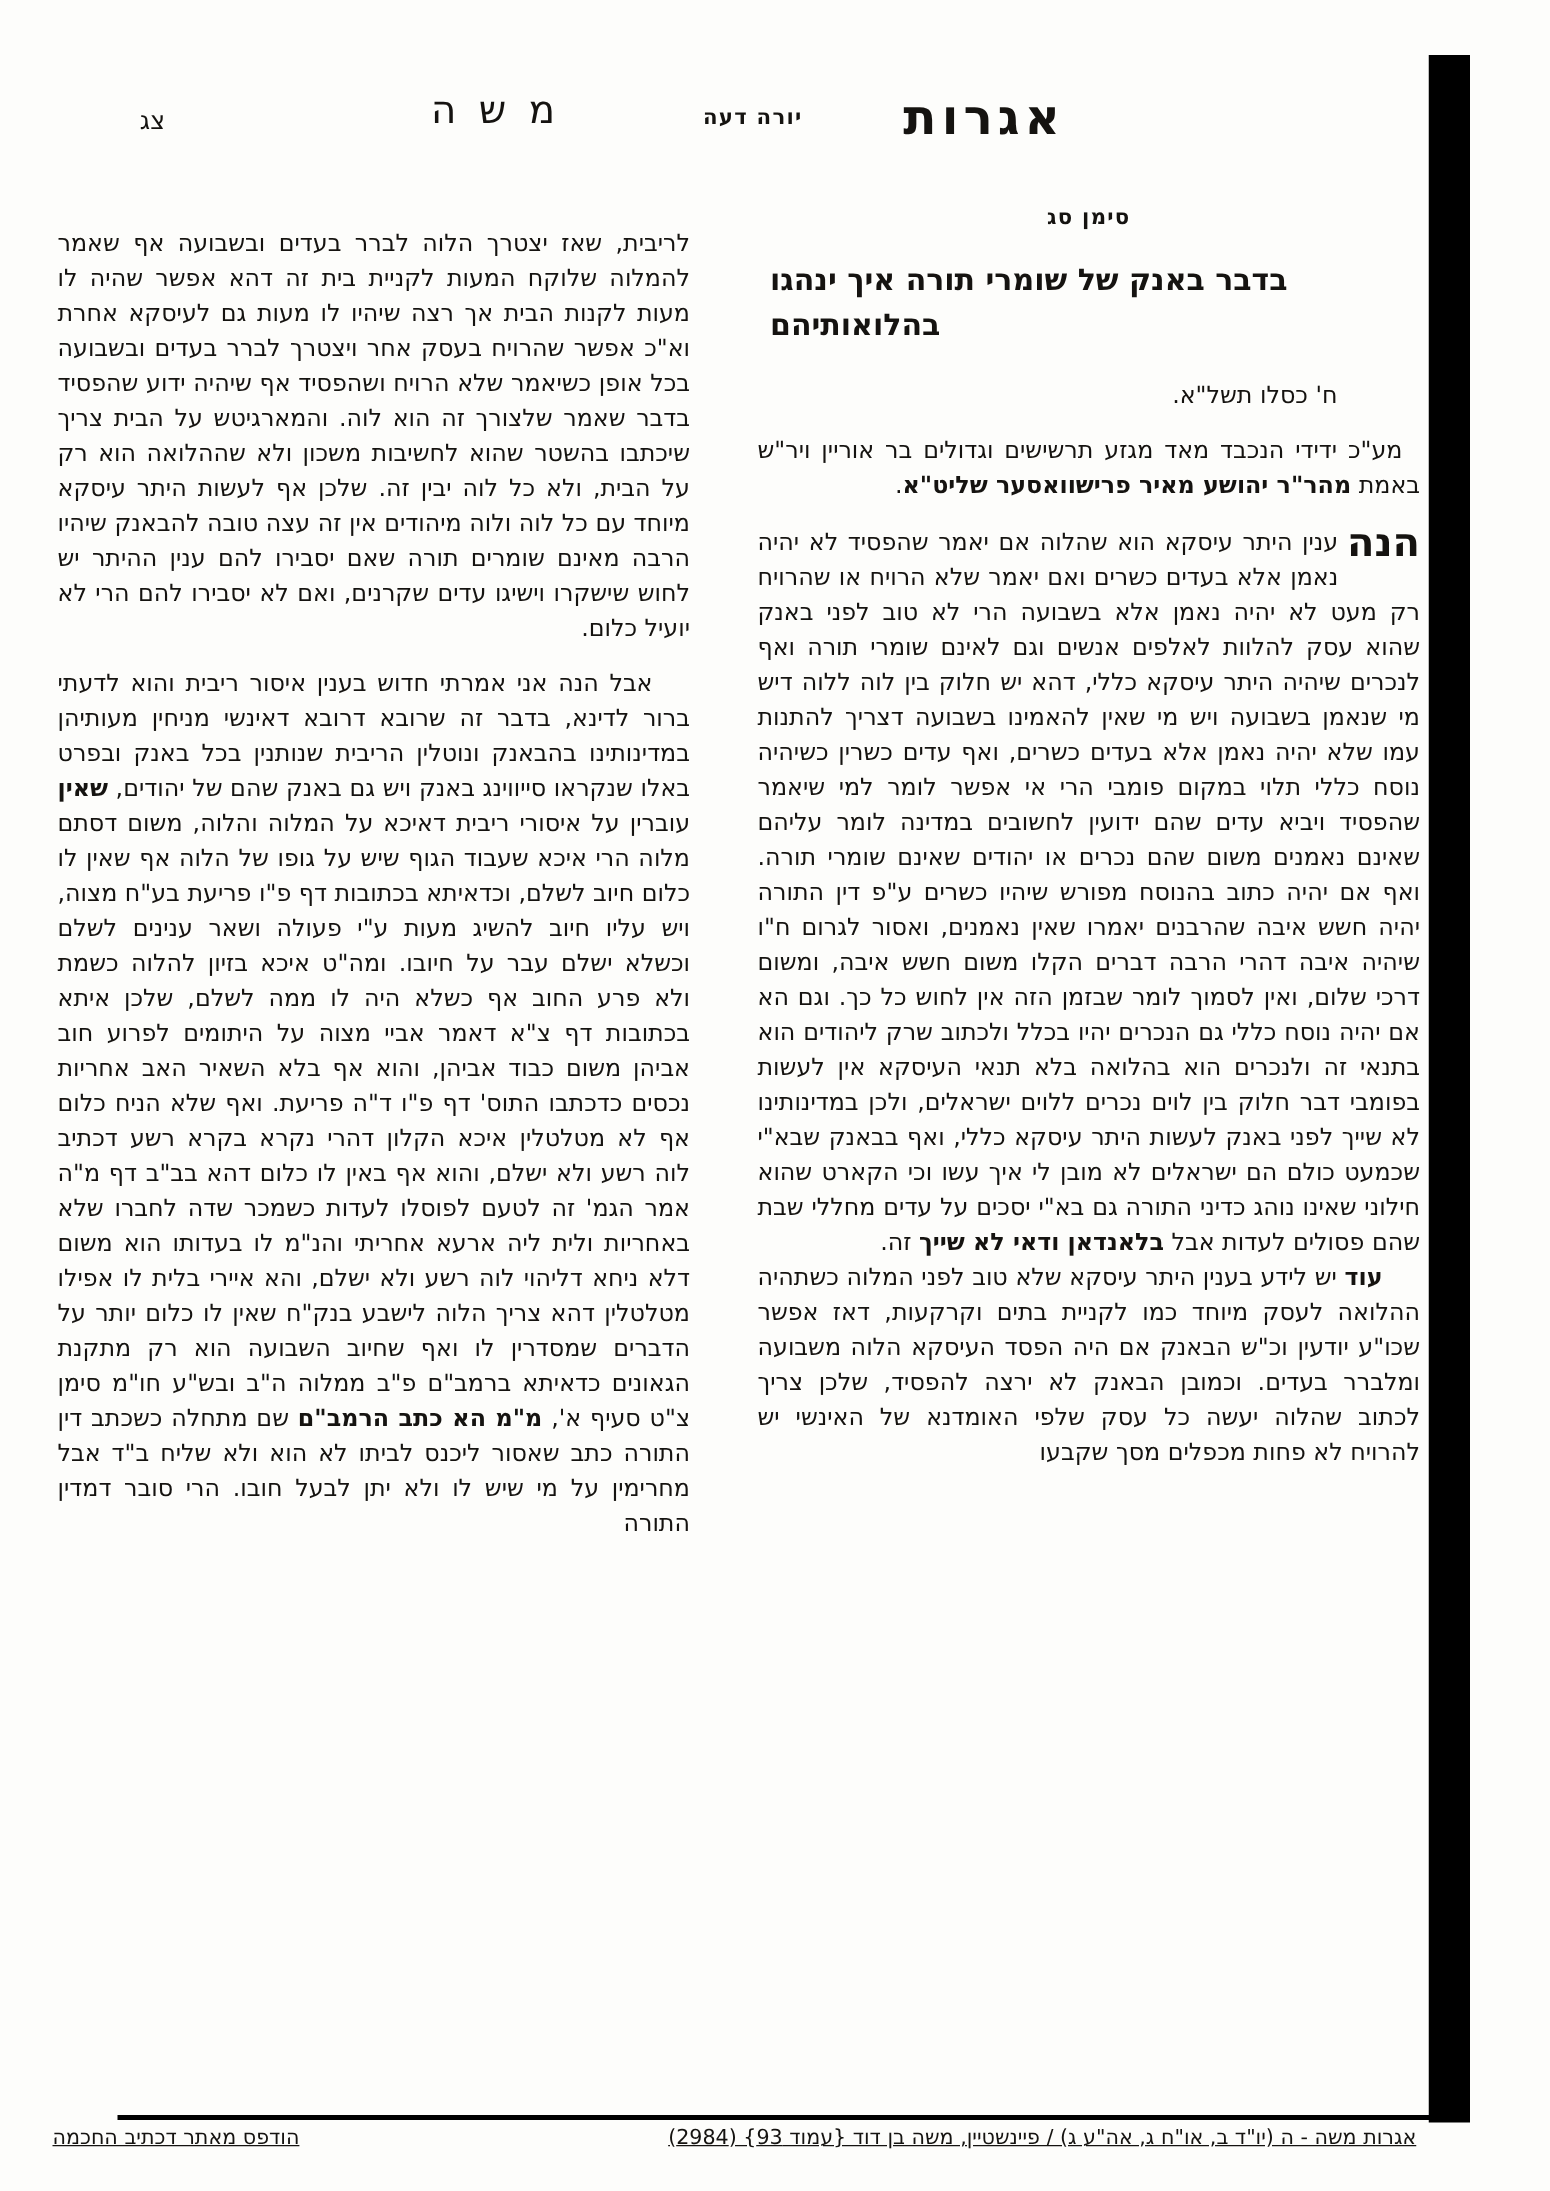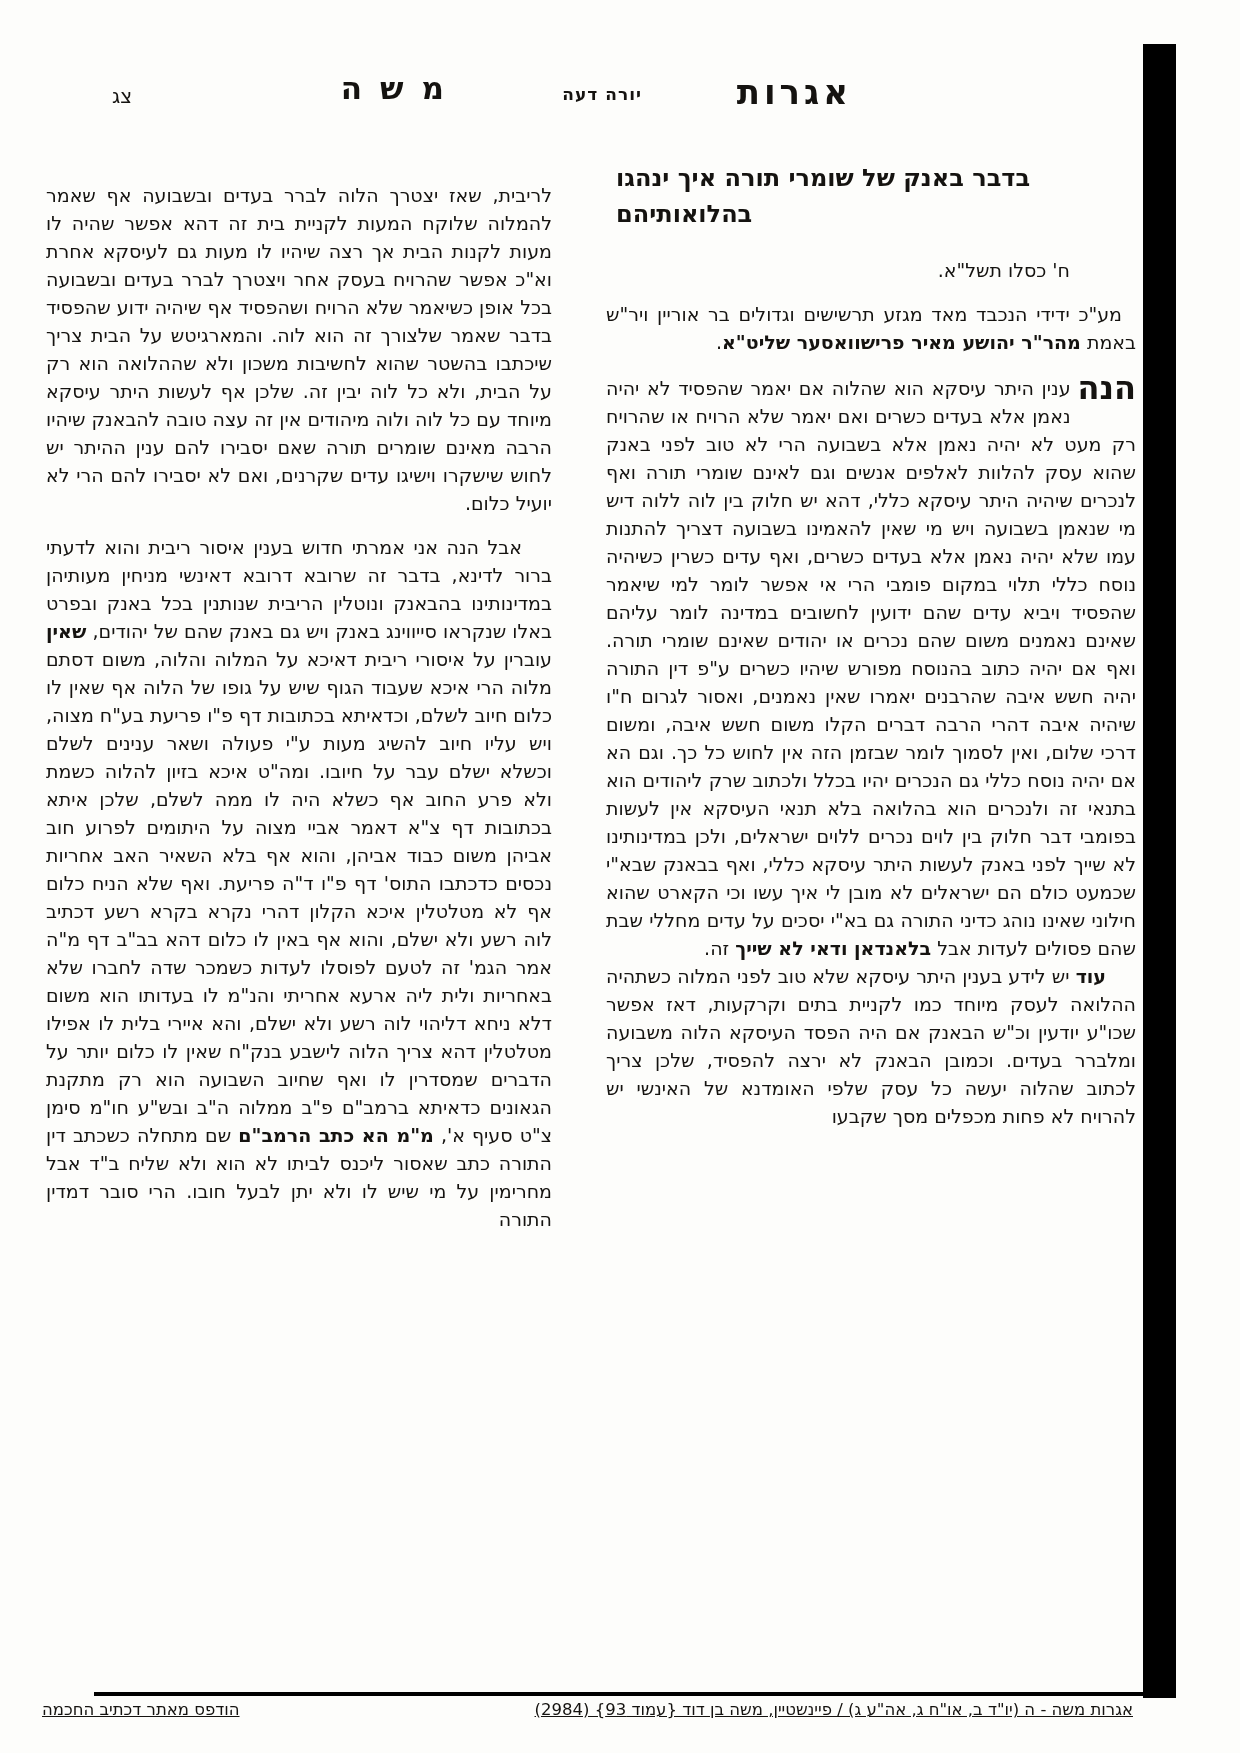--- a/index.html
+++ b/index.html
@@ -24,38 +24,38 @@
     top: 44px;
     width: 33px;
     height: 1654px;
     background: #000;
   }
   
   .hdr-igrot {
     position: absolute;
     right: 388px;
     top: 72px;
-    font-size: 34px;
+    font-size: 39px;
     font-weight: bold;
     letter-spacing: 4px;
   }
   .hdr-section {
     position: absolute;
     right: 598px;
     top: 84px;
     font-size: 17px;
     font-weight: bold;
     letter-spacing: 1px;
   }
   .hdr-moshe {
     position: absolute;
     right: 778px;
     top: 70px;
     font-size: 31px;
-    font-weight: bold;
+    font-weight: normal;
     letter-spacing: 18px;
   }
   .hdr-pagenum {
     position: absolute;
     right: 1108px;
     top: 84px;
     font-size: 20px;
     font-weight: normal;
   }
   
@@ -144,20 +144,21 @@
 <body>
 
 <div class="page">
 
   <div class="hdr-igrot">אגרות</div>
   <div class="hdr-section">יורה דעה</div>
   <div class="hdr-moshe">משה</div>
   <div class="hdr-pagenum">צג</div>
 
   <div class="col col-right">
+    <p class="siman">סימן סג</p>
     <p class="resp-title">בדבר באנק של שומרי תורה איך ינהגו בהלואותיהם</p>
     <p class="date-line">ח' כסלו תשל"א.</p>
     <p class="salutation"><span>מע"כ ידידי הנכבד מאד מגזע תרשישים וגדולים בר אוריין ויר"ש באמת </span><span class="bold">מהר"ר יהושע מאיר פרישוואסער שליט"א</span><span>.</span></p>
     <p>
       <span class="lead-word">הנה</span><span><span>ענין היתר עיסקא הוא שהלוה אם יאמר שהפסיד לא יהיה נאמן אלא בעדים כשרים ואם יאמר שלא הרויח או שהרויח רק מעט לא יהיה נאמן אלא בשבועה הרי לא טוב לפני באנק שהוא עסק להלוות לאלפים אנשים וגם לאינם שומרי תורה ואף לנכרים שיהיה היתר עיסקא כללי, דהא יש חלוק בין לוה ללוה דיש מי שנאמן בשבועה ויש מי שאין להאמינו בשבועה דצריך להתנות עמו שלא יהיה נאמן אלא בעדים כשרים, ואף עדים כשרין כשיהיה נוסח כללי תלוי במקום פומבי הרי אי אפשר לומר למי שיאמר שהפסיד ויביא עדים שהם ידועין לחשובים במדינה לומר עליהם שאינם נאמנים משום שהם נכרים או יהודים שאינם שומרי תורה. ואף אם יהיה כתוב בהנוסח מפורש שיהיו כשרים ע"פ דין התורה יהיה חשש איבה שהרבנים יאמרו שאין נאמנים, ואסור לגרום ח"ו שיהיה איבה דהרי הרבה דברים הקלו משום חשש איבה, ומשום דרכי שלום, ואין לסמוך לומר שבזמן הזה אין לחוש כל כך. וגם הא אם יהיה נוסח כללי גם הנכרים יהיו בכלל ולכתוב שרק ליהודים הוא בתנאי זה ולנכרים הוא בהלואה בלא תנאי העיסקא אין לעשות בפומבי דבר חלוק בין לוים נכרים ללוים ישראלים, ולכן במדינותינו לא שייך לפני באנק לעשות היתר עיסקא כללי, ואף בבאנק שבא"י שכמעט כולם הם ישראלים לא מובן לי איך עשו וכי הקארט שהוא חילוני שאינו נוהג כדיני התורה גם בא"י יסכים על עדים מחללי שבת שהם פסולים לעדות אבל </span><span class="bold">בלאנדאן ודאי לא שייך</span><span> זה.</span></span>
     </p>
     <p class="para-indent"><span class="bold">עוד</span><span> יש לידע בענין היתר עיסקא שלא טוב לפני המלוה כשתהיה ההלואה לעסק מיוחד כמו לקניית בתים וקרקעות, דאז אפשר שכו"ע יודעין וכ"ש הבאנק אם היה הפסד העיסקא הלוה משבועה ומלברר בעדים. וכמובן הבאנק לא ירצה להפסיד, שלכן צריך לכתוב שהלוה יעשה כל עסק שלפי האומדנא של האינשי יש להרויח לא פחות מכפלים מסך שקבעו</span></p>
   </div>
 
   <div class="col col-left">

